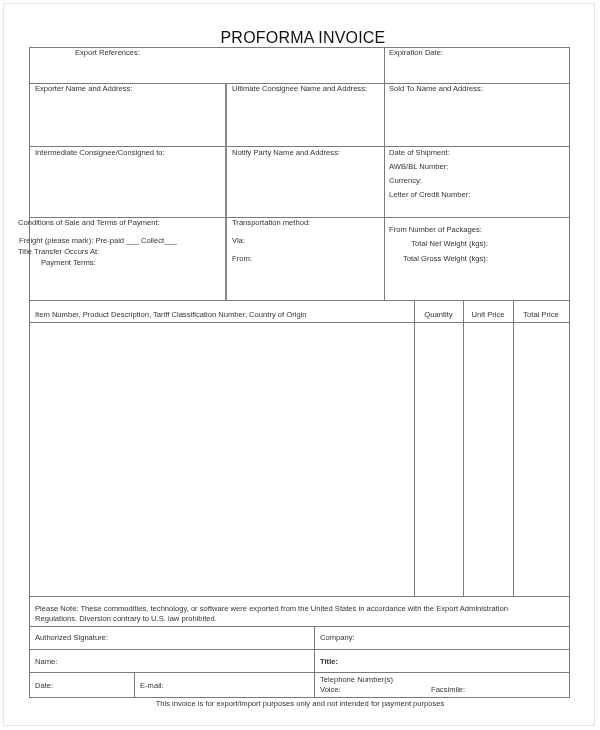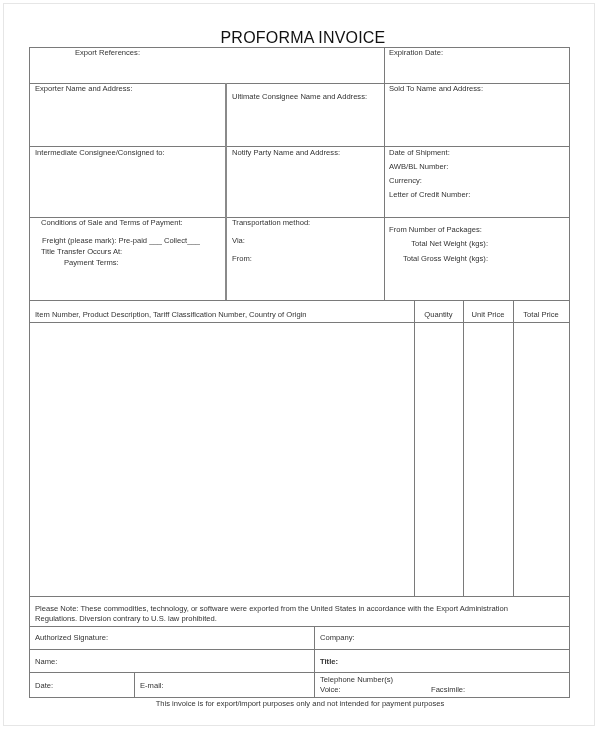--- a/index.html
+++ b/index.html
@@ -57,40 +57,40 @@
   <span class="lbl" style="left:6px; top:1px;">Export References:</span>
 </div>
 <div class="field" style="left:384px; top:47px; width:185px; height:36px;">
   <span class="lbl" style="left:5px; top:1px;">Expiration Date:</span>
 </div>
 
 <div class="field" style="left:29px; top:83px; width:196px; height:63px;">
   <span class="lbl" style="left:6px; top:1px;">Exporter Name and Address:</span>
 </div>
 <div class="field" style="left:226px; top:83px; width:158px; height:63px;">
-  <span class="lbl" style="left:6px; top:9px;">Ultimate Consignee Name and Address:</span>
+  <span class="lbl" style="left:6px; top:1px;">Ultimate Consignee Name and Address:</span>
 </div>
 <div class="field" style="left:384px; top:83px; width:185px; height:63px;">
   <span class="lbl" style="left:5px; top:1px;">Sold To Name and Address:</span>
 </div>
 
 <div class="field" style="left:29px; top:146px; width:196px; height:71px;">
   <span class="lbl" style="left:6px; top:2px;">Intermediate Consignee/Consigned to:</span>
 </div>
 <div class="field" style="left:226px; top:146px; width:158px; height:71px;">
   <span class="lbl" style="left:6px; top:2px;">Notify Party Name and Address:</span>
 </div>
 <div class="field" style="left:384px; top:146px; width:185px; height:71px;">
   <span class="lbl" style="left:5px; top:2px;">Date of Shipment:</span>
   <span class="lbl" style="left:5px; top:16px;">AWB/BL Number:</span>
   <span class="lbl" style="left:5px; top:30px;">Currency:</span>
   <span class="lbl" style="left:5px; top:44px;">Letter of Credit Number:</span>
 </div>
 
-<div class="field" style="left:35px; top:217px; width:177px; height:83px;">
+<div class="field" style="left:12px; top:217px; width:177px; height:83px;">
   <span class="lbl" style="left:6px; top:1px;">Conditions of Sale and Terms of Payment:</span>
   <span class="lbl" style="left:7px; top:19px;">Freight (please mark):  Pre-paid ___  Collect___</span>
   <span class="lbl" style="left:6px; top:30px;">Title Transfer Occurs At:</span>
   <span class="lbl" style="left:6px; top:41px;padding-left:23px;">Payment Terms:</span>
 </div>
 <div class="field" style="left:226px; top:217px; width:158px; height:83px;">
   <span class="lbl" style="left:6px; top:1px;">Transportation method:</span>
   <span class="lbl" style="left:6px; top:19px;">Via:</span>
   <span class="lbl" style="left:6px; top:37px;">From:</span>
 </div>

